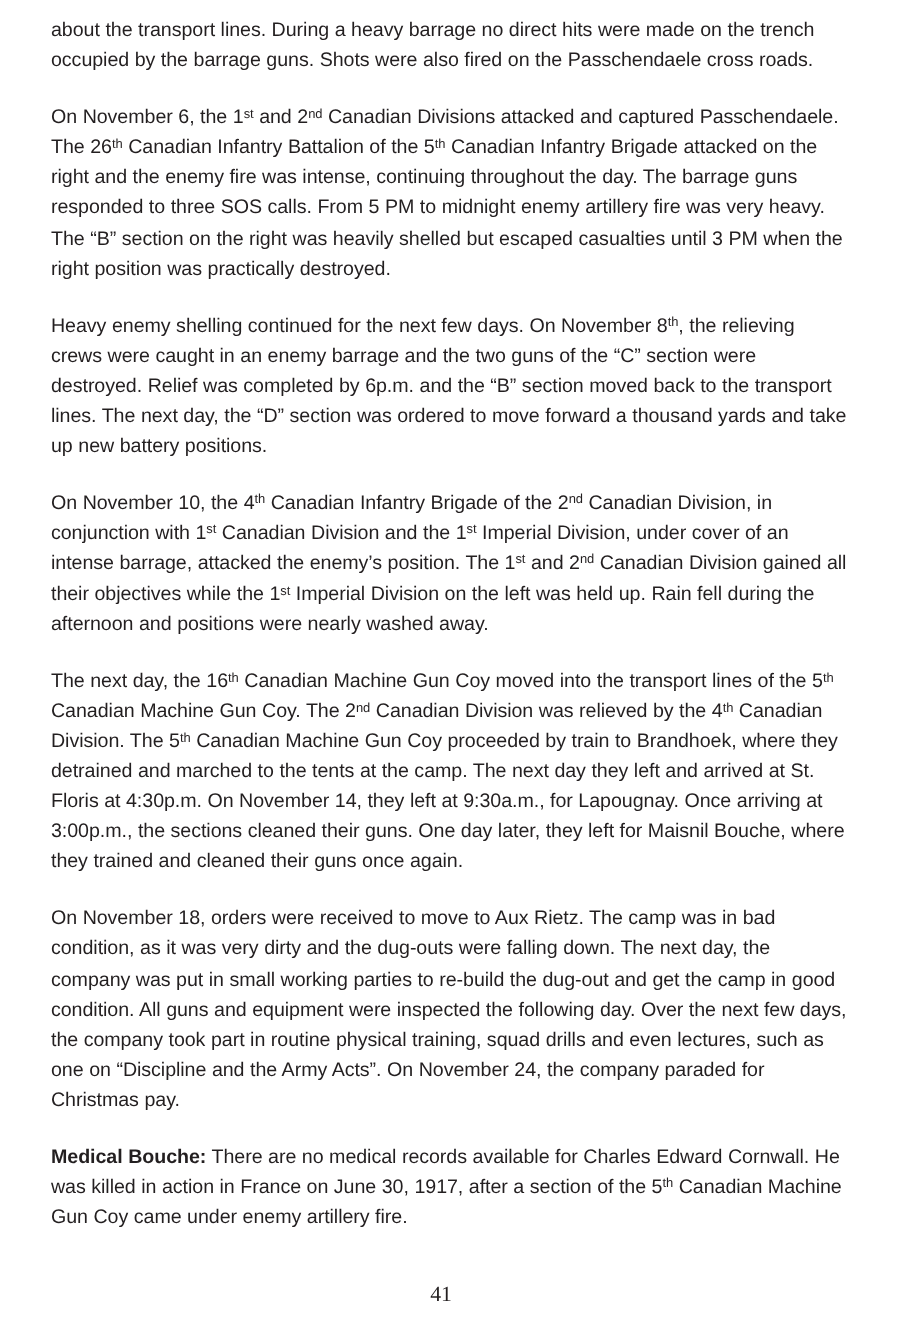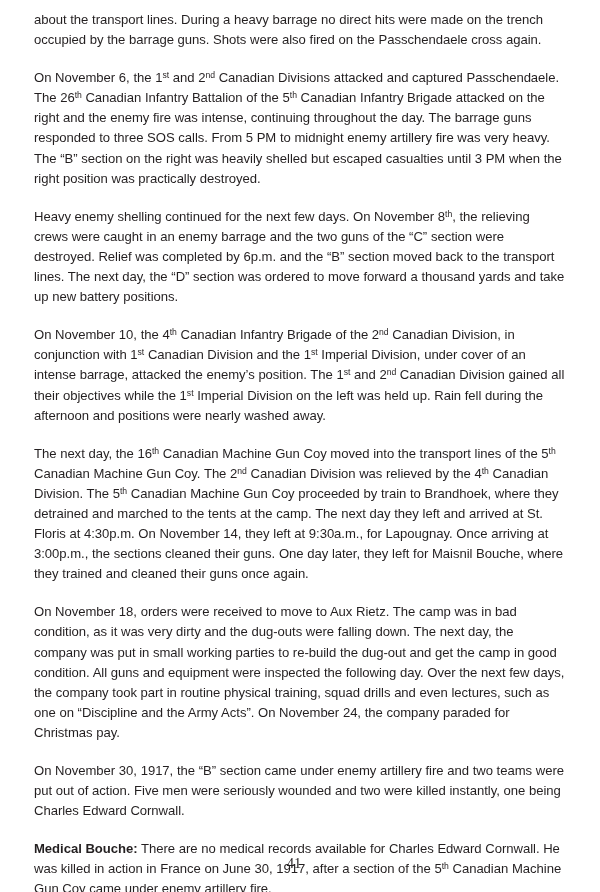--- a/index.html
+++ b/index.html
@@ -58,23 +58,22 @@
     font-family: "Liberation Serif", serif;
     font-size: 14.5px;
     color: #231f20;
   }
 </style>
 </head>
 <body>
 
 <div class="page">
   <div class="content">
-      <p class="para"><span>about the transport lines. During a heavy barrage no direct hits were made on the trench occupied by the barrage guns. Shots were also fired on the Passchendaele cross again.</span></p>
+      <p class="para"><span>about the transport lines. During a heavy barrage no direct hits were made on the trench occupied by the barrage guns. Shots were also fired on the Passchendaele cross roads.</span></p>
       <p class="para"><span>On November 6, the 1</span><sup>st</sup><span> and 2</span><sup>nd</sup><span> Canadian Divisions attacked and captured Passchendaele. The 26</span><sup>th</sup><span> Canadian Infantry Battalion of the 5</span><sup>th</sup><span> Canadian Infantry Brigade attacked on the right and the enemy fire was intense, continuing throughout the day. The barrage guns responded to three SOS calls. From 5 PM to midnight enemy artillery fire was very heavy. The “B” section on the right was heavily shelled but escaped casualties until 3 PM when the right position was practically destroyed.</span></p>
       <p class="para"><span>Heavy enemy shelling continued for the next few days. On November 8</span><sup>th</sup><span>, the relieving crews were caught in an enemy barrage and the two guns of the “C” section were destroyed. Relief was completed by 6p.m. and the “B” section moved back to the transport lines. The next day, the “D” section was ordered to move forward a thousand yards and take up new battery positions.</span></p>
       <p class="para"><span>On November 10, the 4</span><sup>th</sup><span> Canadian Infantry Brigade of the 2</span><sup>nd</sup><span> Canadian Division, in conjunction with 1</span><sup>st</sup><span> Canadian Division and the 1</span><sup>st</sup><span> Imperial Division, under cover of an intense barrage, attacked the enemy’s position. The 1</span><sup>st</sup><span> and 2</span><sup>nd</sup><span> Canadian Division gained all their objectives while the 1</span><sup>st</sup><span> Imperial Division on the left was held up. Rain fell during the afternoon and positions were nearly washed away.</span></p>
       <p class="para"><span>The next day, the 16</span><sup>th</sup><span> Canadian Machine Gun Coy moved into the transport lines of the 5</span><sup>th</sup><span> Canadian Machine Gun Coy. The 2</span><sup>nd</sup><span> Canadian Division was relieved by the 4</span><sup>th</sup><span> Canadian Division. The 5</span><sup>th</sup><span> Canadian Machine Gun Coy proceeded by train to Brandhoek, where they detrained and marched to the tents at the camp. The next day they left and arrived at St. Floris at 4:30p.m. On November 14, they left at 9:30a.m., for Lapougnay. Once arriving at 3:00p.m., the sections cleaned their guns. One day later, they left for Maisnil Bouche, where they trained and cleaned their guns once again.</span></p>
       <p class="para"><span>On November 18, orders were received to move to Aux Rietz. The camp was in bad condition, as it was very dirty and the dug-outs were falling down. The next day, the company was put in small working parties to re-build the dug-out and get the camp in good condition. All guns and equipment were inspected the following day. Over the next few days, the company took part in routine physical training, squad drills and even lectures, such as one on “Discipline and the Army Acts”. On November 24, the company paraded for Christmas pay.</span></p>
-      <p class="para"><span>On November 30, 1917, the “B” section came under enemy artillery fire and two teams were put out of action. Five men were seriously wounded and two were killed instantly, one being Charles Edward Cornwall.</span></p>
       <p class="para"><span class="lbl">Medical Bouche:</span><span> There are no medical records available for Charles Edward Cornwall. He was killed in action in France on June 30, 1917, after a section of the 5</span><sup>th</sup><span> Canadian Machine Gun Coy came under enemy artillery fire.</span></p>
     </div>
   <div class="page-number">41</div>
 </div>
 
 </body></html>

